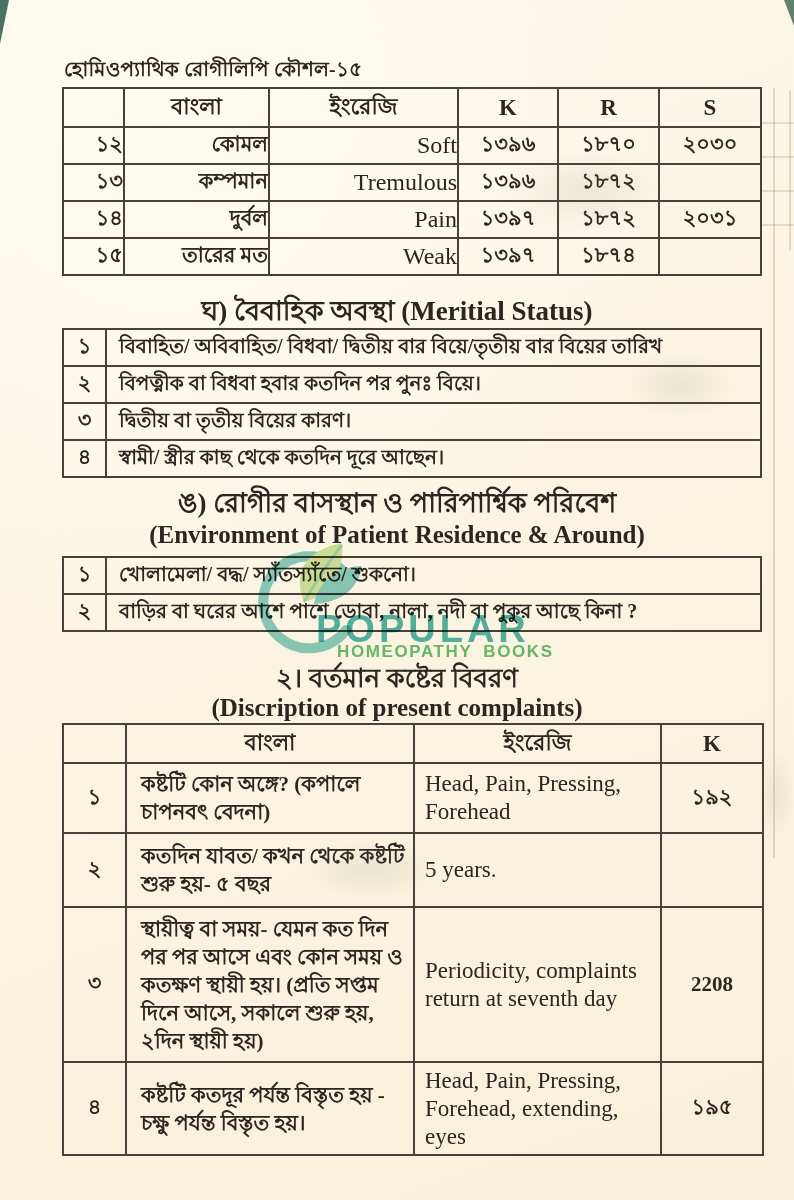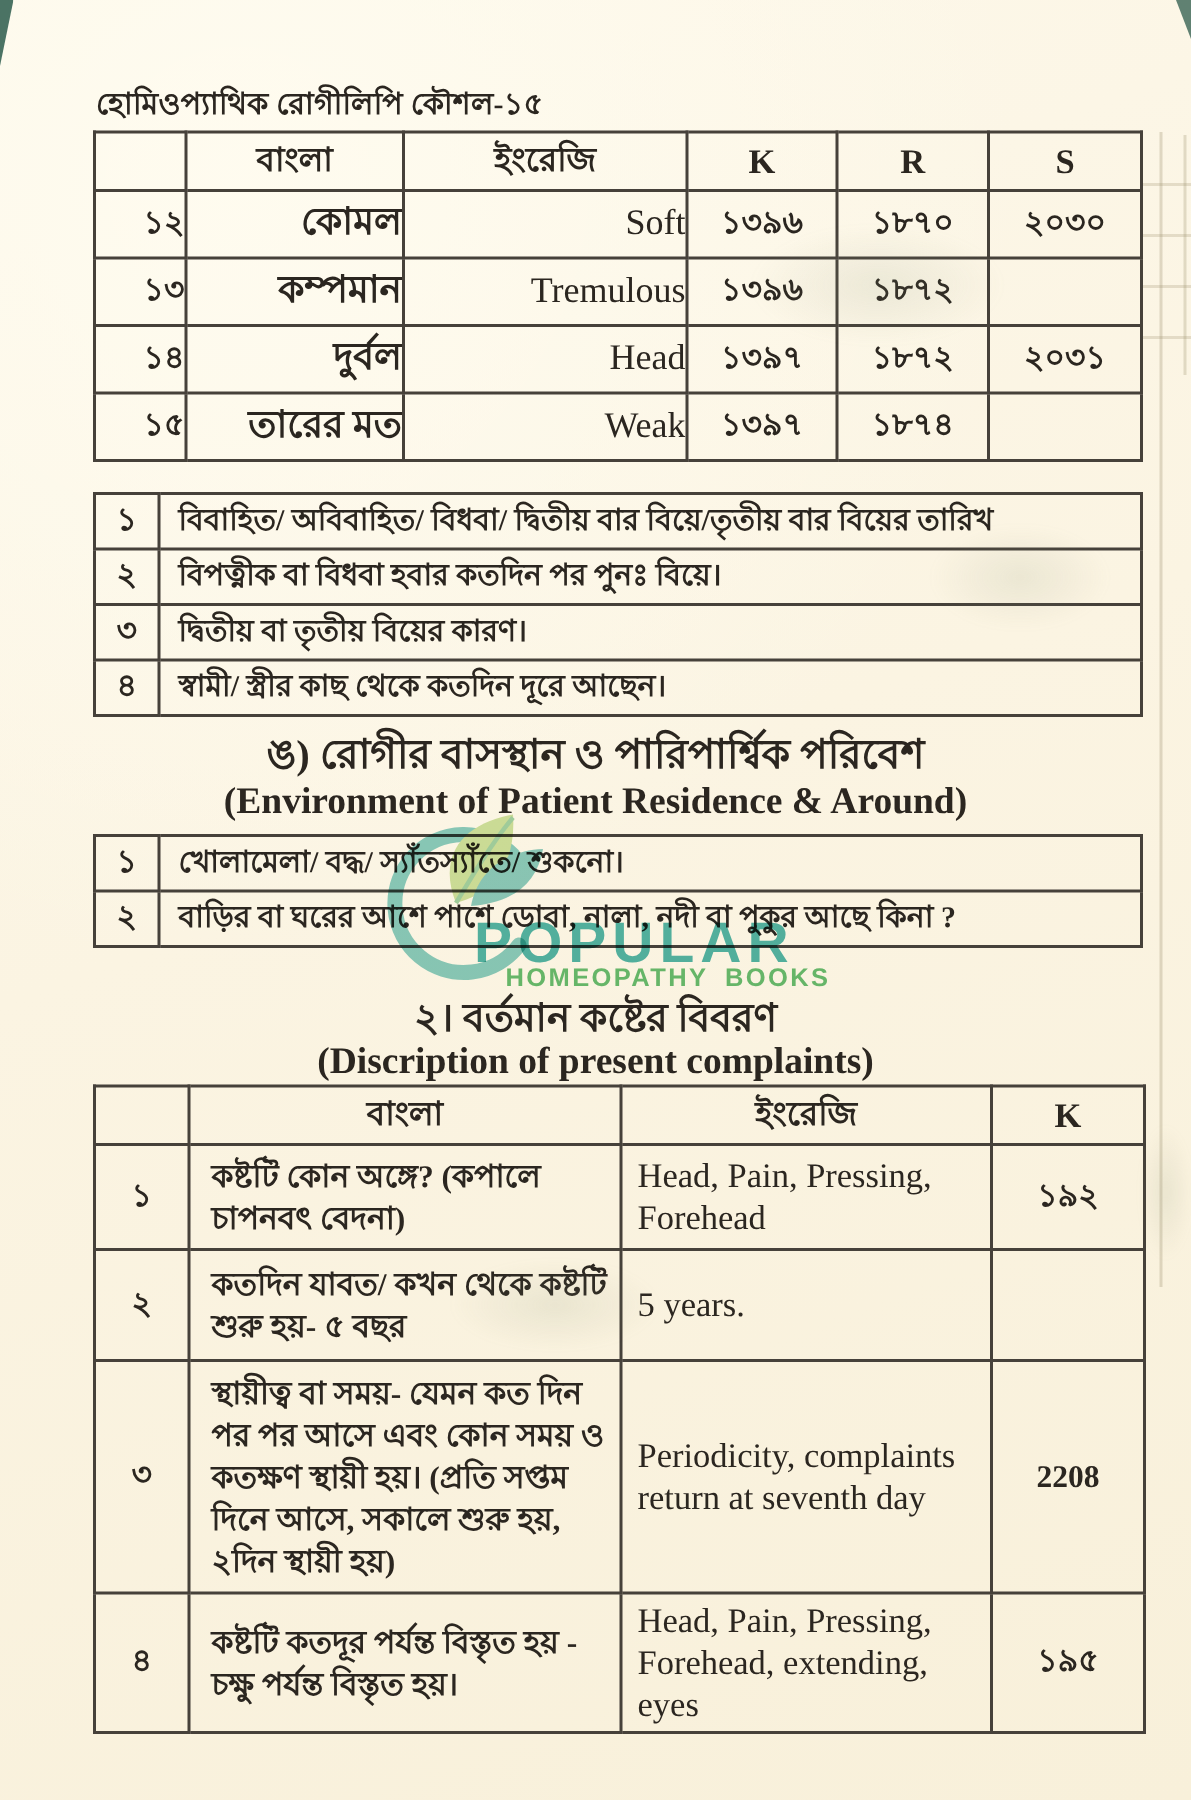--- a/index.html
+++ b/index.html
@@ -18,21 +18,21 @@
   .sl  { text-align:center; font-weight:600; font-size:21px; }
   
   .doc-header {
     position:absolute; left:64px; top:54px;
     font-size:20px; font-weight:700; letter-spacing:.2px;
   }
   
   .t1 { left:62px; top:87px; width:698px; }
   .t1 th { height:32px; font-size:22px; font-weight:700; }
   .t1 td { height:29px;text-align:right; }
-  .t1 .bn-cell { font-size:25px; }
+  .t1 .bn-cell { font-size:21px; }
   .t1 .en-cell { font-size:24px; padding-left:8px; font-weight:400; }
   .t1 .num { text-align:center; font-size:21px; font-weight:600;font-family:Liberation Serif, serif; }
   .t1 .krs { font-size:23px; }
   
   .heading { position:absolute; left:30px; width:734px; text-align:center; white-space:nowrap; }
   .h-marital { top:290px; font-size:27px; font-weight:700; }
   .h-env-bn  { top:482px; font-size:27px; font-weight:700; }
   .h-env-en  { top:521px; font-size:25px; font-weight:700; }
   .h-comp-bn { top:658px; font-size:26px; font-weight:700; }
   .h-comp-en { top:694px; font-size:25px; font-weight:700; }
@@ -121,36 +121,40 @@
       <td class="sl">১৩</td>
       <td class="bn bn-cell">কম্পমান</td>
       <td class="en-cell">Tremulous</td>
       <td class="num">১৩৯৬</td>
       <td class="num">১৮৭২</td>
       <td class="num"></td>
     </tr>
     <tr>
       <td class="sl">১৪</td>
       <td class="bn bn-cell">দুর্বল</td>
-      <td class="en-cell">Head</td>
+      <td class="en-cell">Pain</td>
       <td class="num">১৩৯৭</td>
       <td class="num">১৮৭২</td>
       <td class="num">২০৩১</td>
     </tr>
     <tr>
       <td class="sl">১৫</td>
       <td class="bn bn-cell">তারের মত</td>
       <td class="en-cell">Weak</td>
       <td class="num">১৩৯৭</td>
       <td class="num">১৮৭৪</td>
       <td class="num"></td>
     </tr>
   </tbody>
     </table>
 
+  <div class="heading h-marital">
+    <span>ঘ) বৈবাহিক অবস্থা</span>
+    <span class="en">(Meritial Status)</span>
+  </div>
 
   <table class="t2">
     <colgroup>
         <col style="width:43px">
         <col style="width:655px">
       </colgroup>
     <tbody>
         <tr>
       <td class="sl">১</td>
       <td class="bn txt">বিবাহিত/ অবিবাহিত/ বিধবা/ দ্বিতীয় বার বিয়ে/তৃতীয় বার বিয়ের তারিখ</td>

